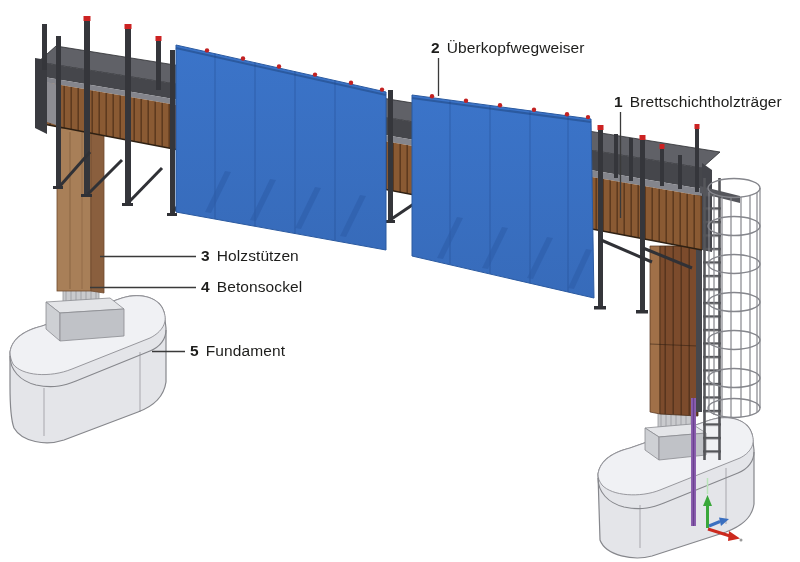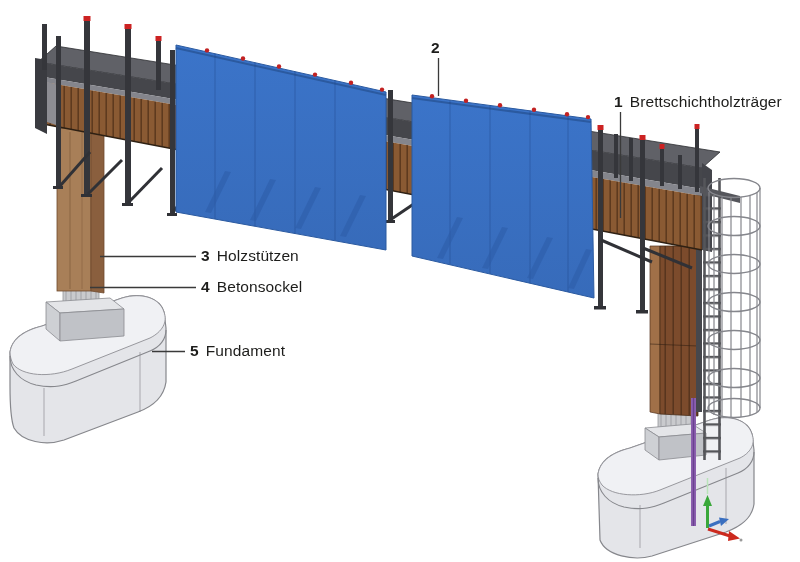--- a/index.html
+++ b/index.html
@@ -253,20 +253,21 @@
     <line x1="152" y1="351.5" x2="185" y2="351.5"></line>
   </g>
 </svg>
 
   <div class="lbl" style="left:614px; top:93px;">
     <span class="num">1</span>
     <span>Brettschichtholzträger</span>
   </div>
   <div class="lbl" style="left:431px; top:39px;">
     <span class="num">2</span>
+    <span>Überkopfwegweiser</span>
   </div>
   <div class="lbl" style="left:201px; top:247px;">
     <span class="num">3</span>
     <span>Holzstützen</span>
   </div>
   <div class="lbl" style="left:201px; top:278px;">
     <span class="num">4</span>
     <span>Betonsockel</span>
   </div>
   <div class="lbl" style="left:190px; top:342px;">

